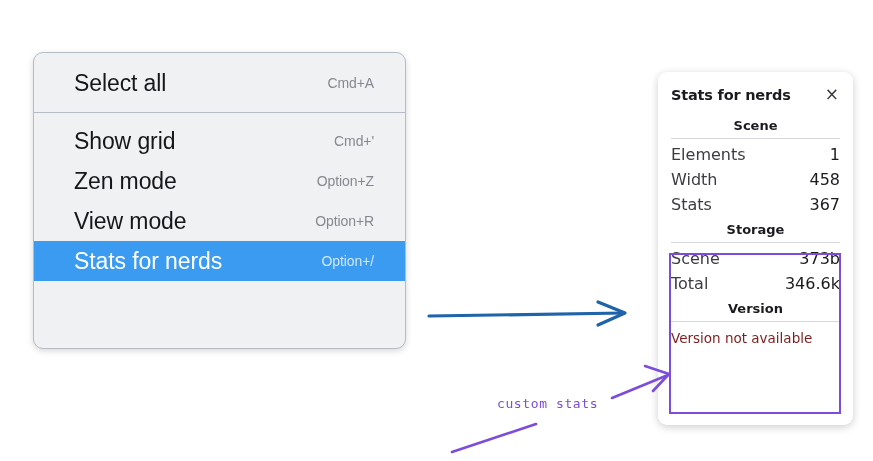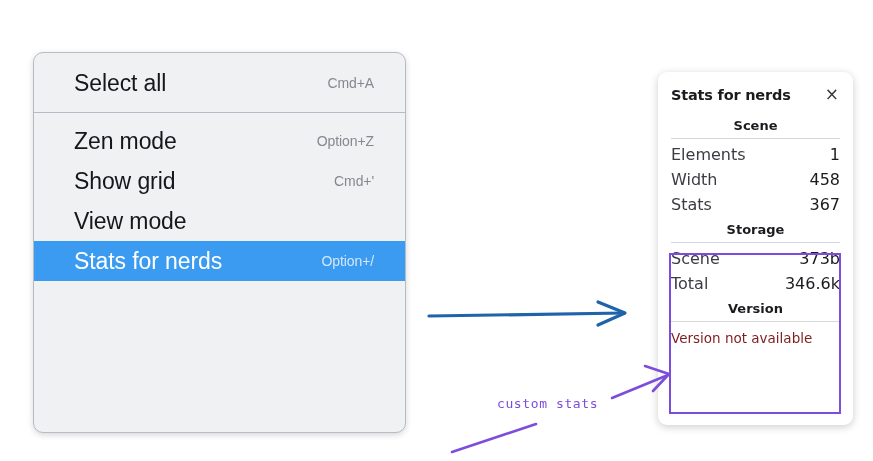--- a/index.html
+++ b/index.html
@@ -15,21 +15,21 @@
     overflow: hidden;
     font-family: "Liberation Sans", sans-serif;
   }
 
   
   #context-menu {
     position: absolute;
     left: 33px;
     top: 52px;
     width: 373px;
-    height: 381px;
+    height: 297px;
     background: #f0f1f3;
     border: 1px solid #b5bcc6;
     border-radius: 10px;
     box-shadow: 0 2px 6px rgba(0,0,0,0.16);
     box-sizing: border-box;
     overflow: hidden;
   }
   .menu-group { padding: 8px 0; }
   .menu-group.first { padding-top: 10px; padding-bottom: 9px; }
   .menu-sep {
@@ -167,29 +167,30 @@
       <div class="menu-item">
         <span class="mi-label">Select all</span>
         <span class="mi-shortcut">Cmd+A</span>
       </div>
     </div>
 
     <div class="menu-sep"></div>
 
     <div class="menu-group">
       <div class="menu-item">
+        <span class="mi-label">Show grid</span>
+        <span class="mi-shortcut">Cmd+'</span>
+      </div>
+      <div class="menu-item">
         <span class="mi-label">Zen mode</span>
         <span class="mi-shortcut">Option+Z</span>
       </div>
       <div class="menu-item">
-        <span class="mi-label">Show grid</span>
-        <span class="mi-shortcut">Cmd+'</span>
-      </div>
-      <div class="menu-item">
         <span class="mi-label">View mode</span>
+        <span class="mi-shortcut">Option+R</span>
       </div>
       <div class="menu-item selected">
         <span class="mi-label">Stats for nerds</span>
         <span class="mi-shortcut">Option+/</span>
       </div>
     </div>
   </div>
 
   <div id="stats-panel">
     <div class="sp-header">

